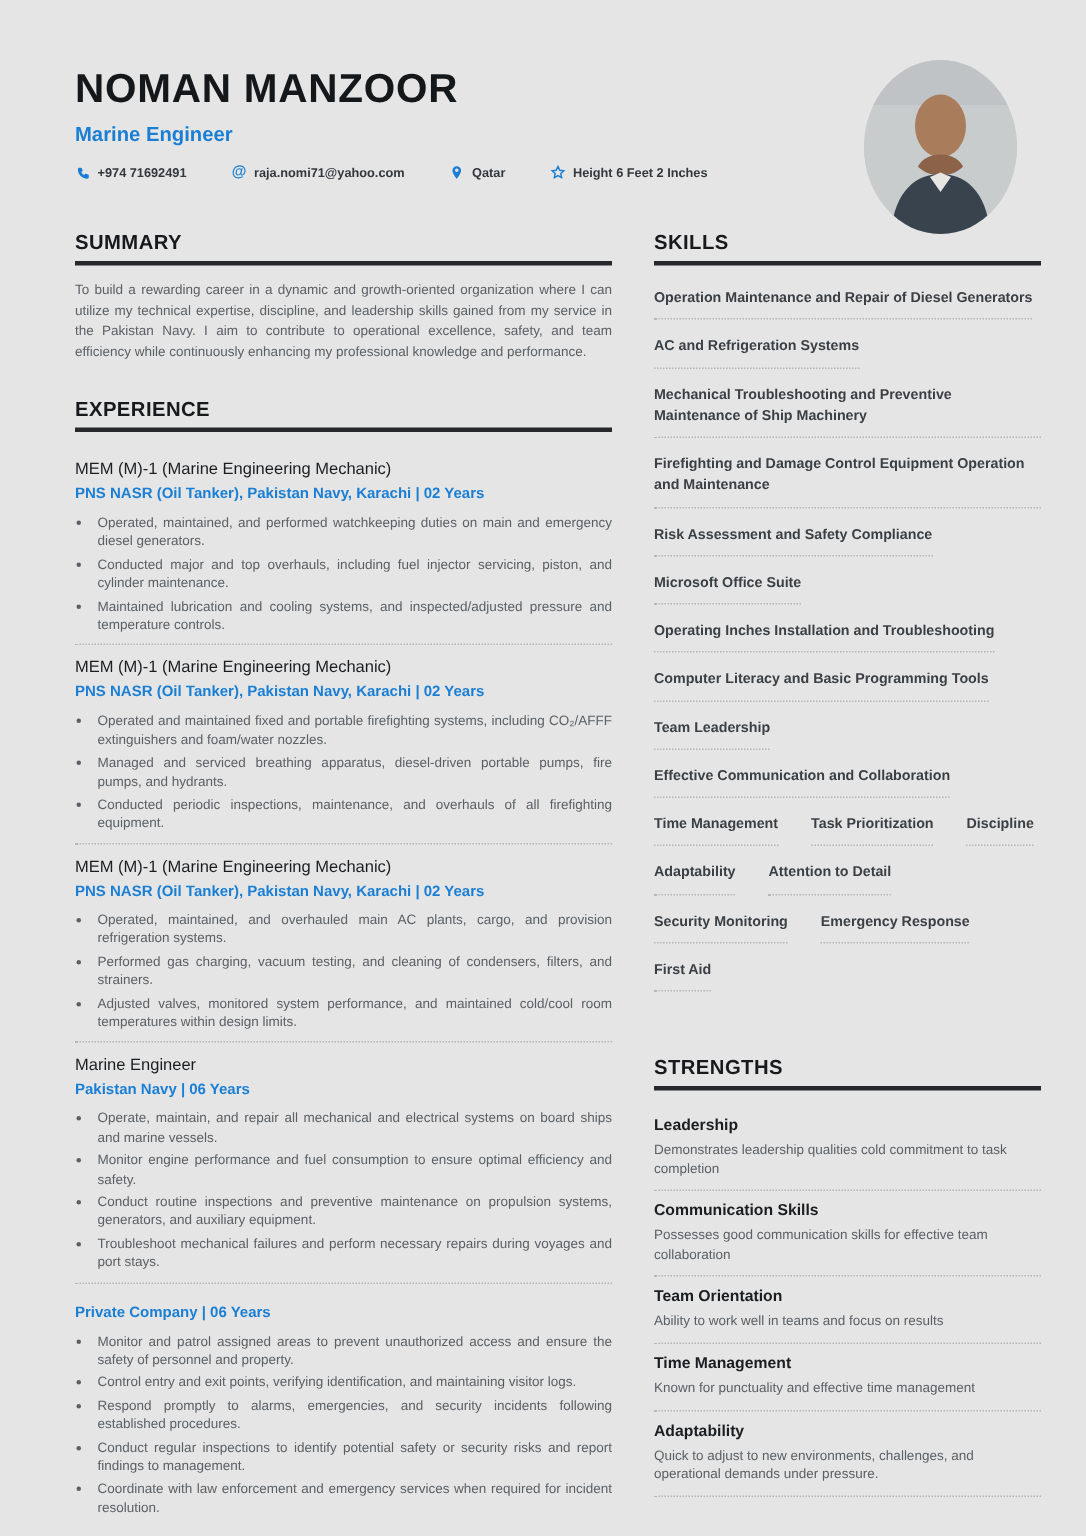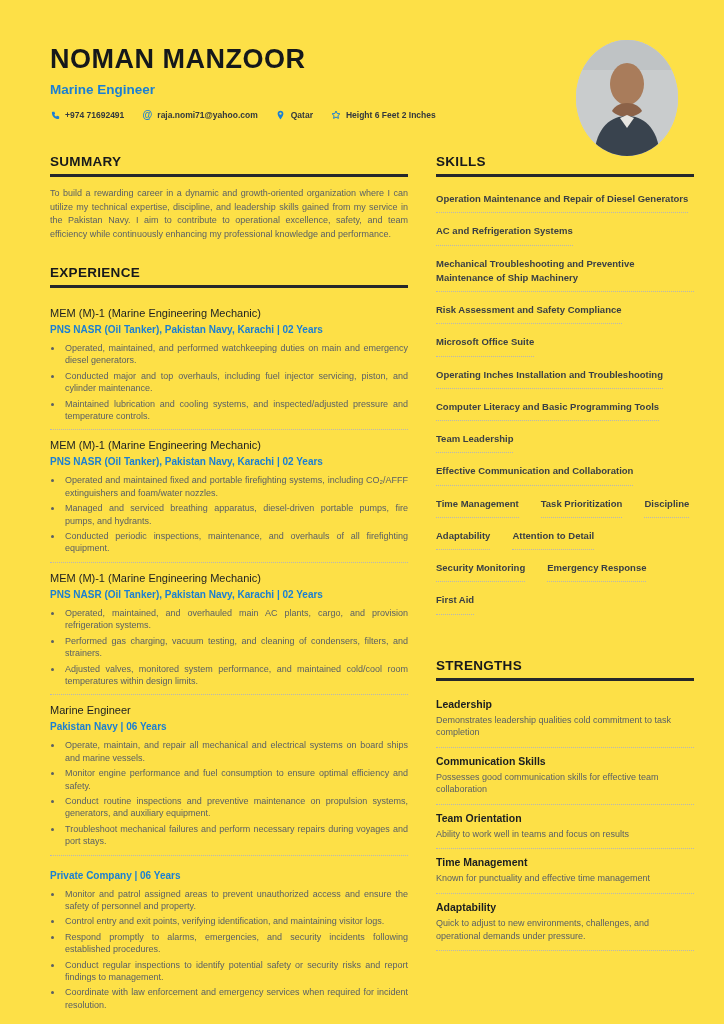--- a/index.html
+++ b/index.html
@@ -1,23 +1,23 @@
 <!DOCTYPE html>
 <html><head>
 <meta charset="utf-8">
 <style>
   * { margin:0; padding:0; box-sizing:border-box; }
   html,body { background:#ffffff; }
   body { font-family:"Liberation Sans", sans-serif; color:#1d2125; }
-  .page { width:724px; height:1024px; background:#fde047; padding:44px 30px 26px 50px; position:relative; overflow:hidden; }
+  .page { width:724px; height:1024px; background:#e5e5e5; padding:44px 30px 26px 50px; position:relative; overflow:hidden; }
 
   
   .name { font-size:27px; font-weight:bold; color:#15181b; letter-spacing:0.5px; }
   .role { font-size:13.5px; font-weight:bold; color:#1a7fd4; margin-top:7px; }
-  .contact { display:flex; gap:18px; margin-top:13px; align-items:center; }
+  .contact { display:flex; gap:30px; margin-top:13px; align-items:center; }
   .contact-item { display:flex; align-items:center; gap:5px; font-size:8.5px; font-weight:bold; color:#33383d; }
   .cicon { display:inline-flex; width:10px; height:10px; align-items:center; justify-content:center; color:#1a7fd4; }
   .cicon svg { display:block; }
   .at-glyph { font-size:10px; font-weight:bold; color:#1a7fd4; line-height:1; }
   .photo { position:absolute; top:40px; right:46px; width:102px; height:116px; border-radius:50%; overflow:hidden; background:#cdd0d2; }
   .photo svg { display:block; width:100%; height:100%; }
 
   
   .columns { display:flex; gap:28px; margin-top:34px; }
   .col-left { flex:0 0 358px; width:358px; }
@@ -175,20 +175,21 @@
     </div>
 
     <div class="col-right">
 
       <div>
         <div class="sec-h">SKILLS</div>
         <div class="skills-wrap">
           <span class="skill">Operation Maintenance and Repair of Diesel Generators</span>
           <span class="skill">AC and Refrigeration Systems</span>
           <span class="skill">Mechanical Troubleshooting and Preventive Maintenance of Ship Machinery</span>
+          <span class="skill">Firefighting and Damage Control Equipment Operation and Maintenance</span>
           <span class="skill">Risk Assessment and Safety Compliance</span>
           <span class="skill">Microsoft Office Suite</span>
           <span class="skill">Operating Inches Installation and Troubleshooting</span>
           <span class="skill">Computer Literacy and Basic Programming Tools</span>
           <span class="skill">Team Leadership</span>
           <span class="skill">Effective Communication and Collaboration</span>
           <span class="skill">Time Management</span>
           <span class="skill">Task Prioritization</span>
           <span class="skill">Discipline</span>
           <span class="skill">Adaptability</span>

